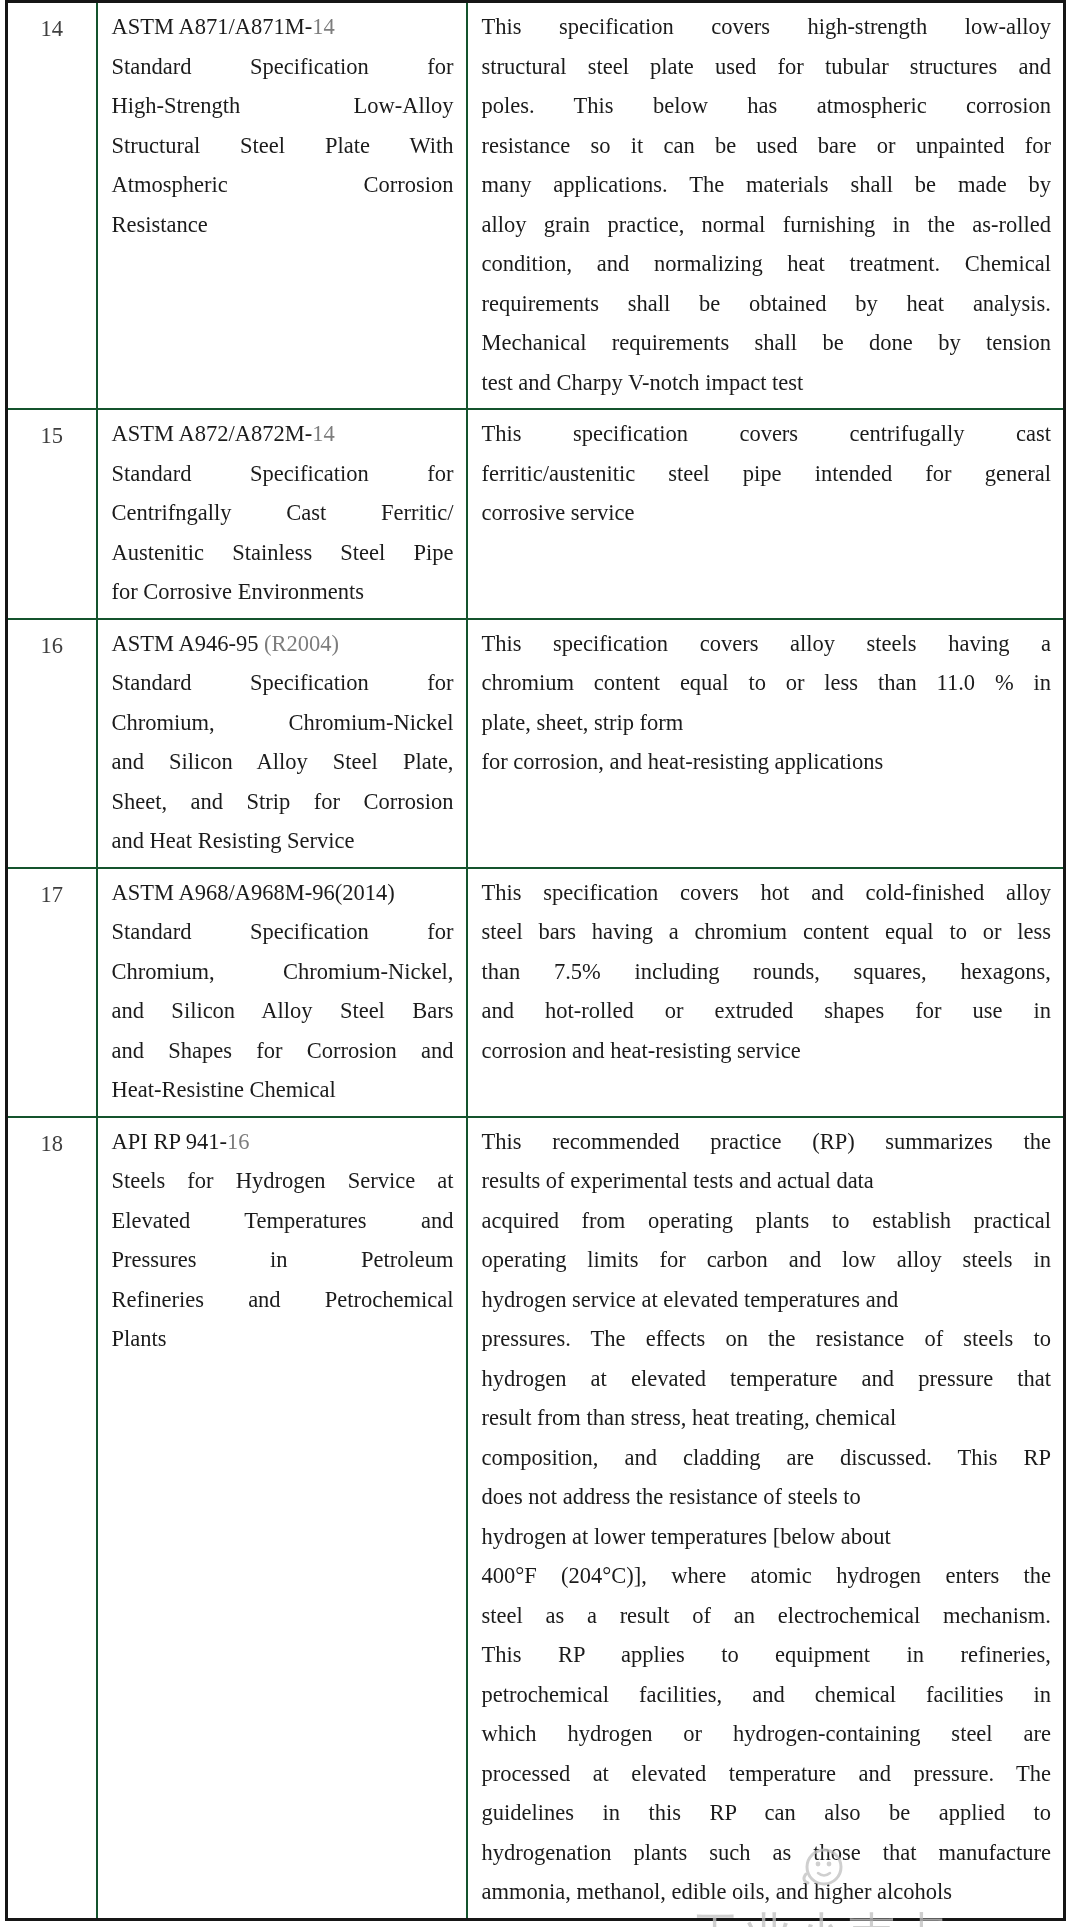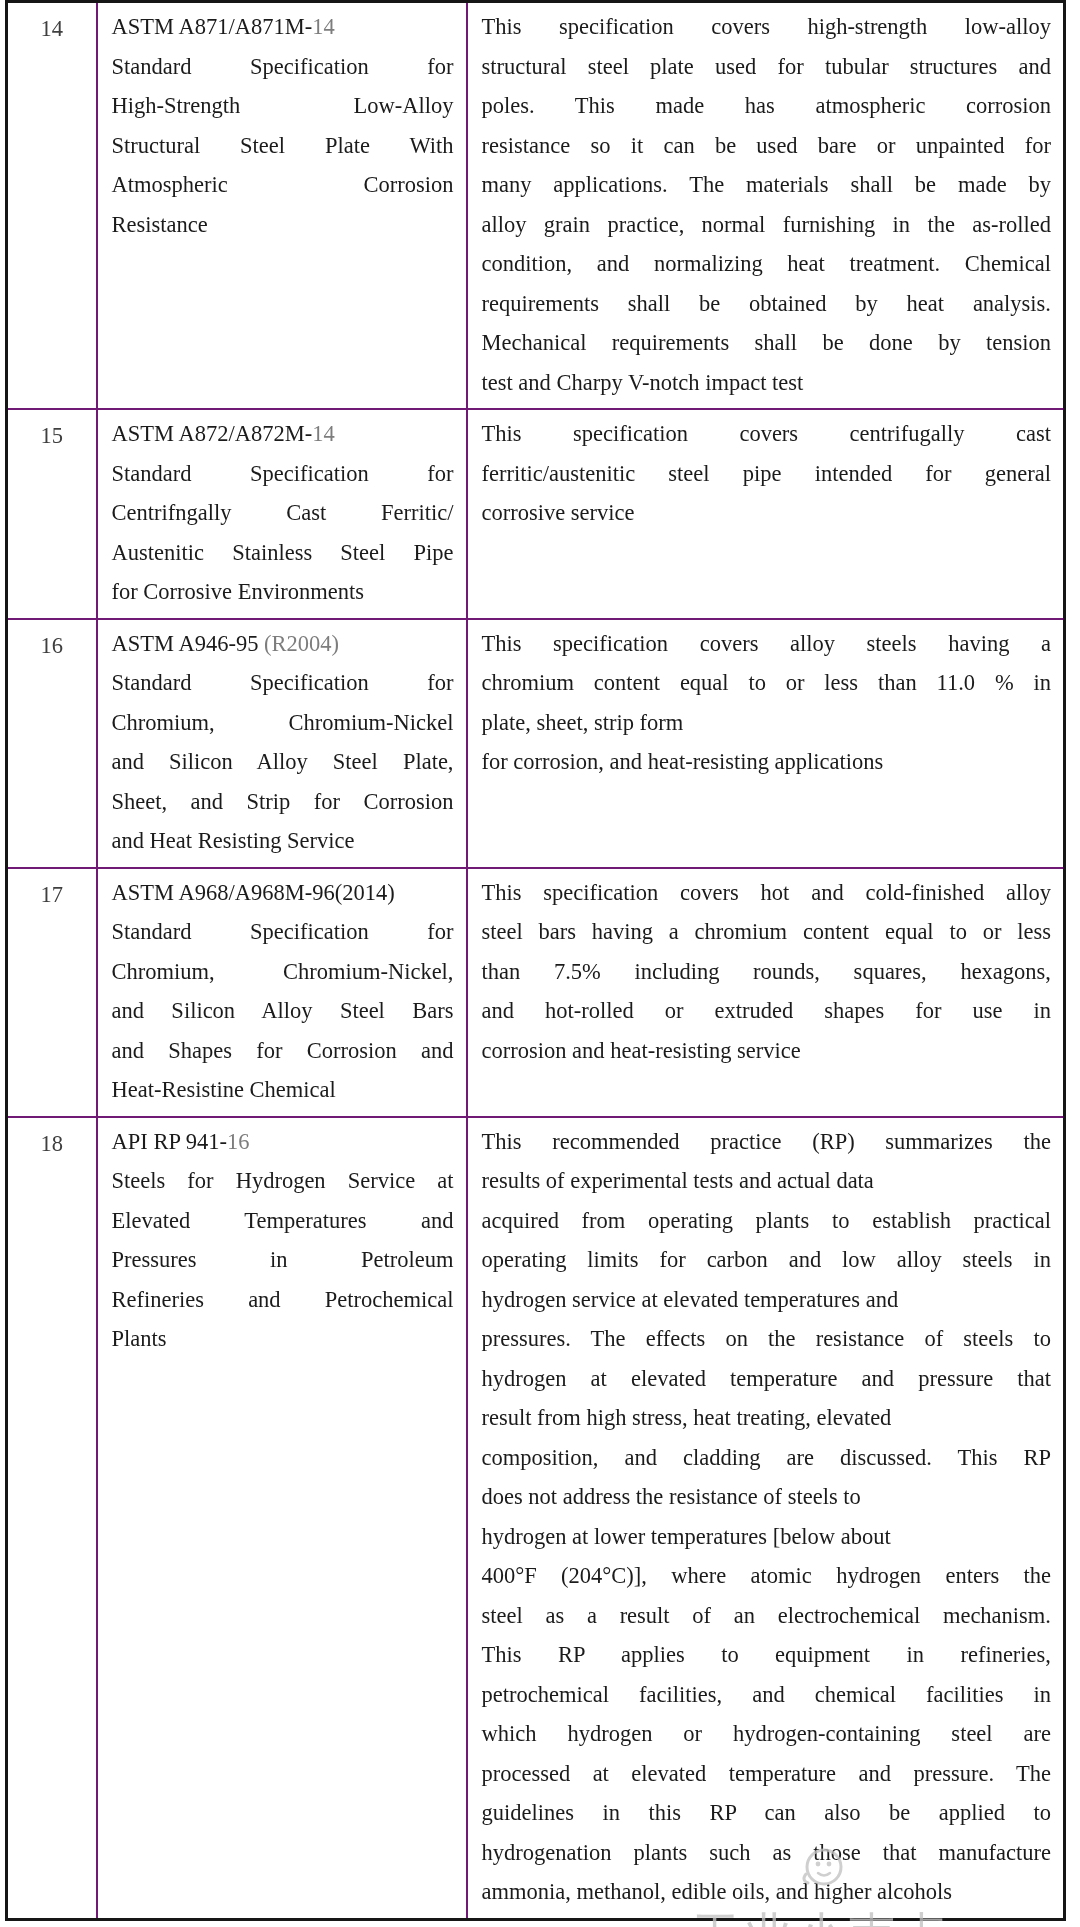--- a/index.html
+++ b/index.html
@@ -17,21 +17,21 @@
   .doc-table {
     position: absolute;
     left: 5px;
     top: 0px;
     width: 1058px;
     border-collapse: collapse;
     table-layout: fixed;
     border: 3px solid #161616;
   }
   .doc-table td {
-    border: 2px solid #701a75;
+    border: 2px solid #14532d;
     vertical-align: top;
     padding: 4px 12px 6px 14px;
     overflow: hidden;
   }
   td.num-cell {
     text-align: center;
     padding: 6px 2px 4px 2px;
     color: #3f3f3f;
     font-size: 22.5px;
     line-height: 39.5px;
@@ -84,21 +84,21 @@
           <div class="line"><span>ASTM A871/A871M-</span><span class="gray">14</span></div>
           <div class="line just"><span>Standard Specification for</span></div>
           <div class="line just"><span>High-Strength Low-Alloy</span></div>
           <div class="line just"><span>Structural Steel Plate With</span></div>
           <div class="line just"><span>Atmospheric Corrosion</span></div>
           <div class="line"><span>Resistance</span></div>
         </td>
         <td>
           <div class="line just"><span>This specification covers high-strength low-alloy</span></div>
           <div class="line just"><span>structural steel plate used for tubular structures and</span></div>
-          <div class="line just"><span>poles. This made has atmospheric corrosion</span></div>
+          <div class="line just"><span>poles. This below has atmospheric corrosion</span></div>
           <div class="line just"><span>resistance so it can be used bare or unpainted for</span></div>
           <div class="line just"><span>many applications. The materials shall be made by</span></div>
           <div class="line just"><span>alloy grain practice, normal furnishing in the as-rolled</span></div>
           <div class="line just"><span>condition, and normalizing heat treatment. Chemical</span></div>
           <div class="line just"><span>requirements shall be obtained by heat analysis.</span></div>
           <div class="line just"><span>Mechanical requirements shall be done by tension</span></div>
           <div class="line"><span>test and Charpy V-notch impact test</span></div>
         </td>
       </tr>
       <tr>
@@ -162,21 +162,21 @@
           <div class="line"><span>Plants</span></div>
         </td>
         <td>
           <div class="line just"><span>This recommended practice (RP) summarizes the</span></div>
           <div class="line"><span>results of experimental tests and actual data</span></div>
           <div class="line just"><span>acquired from operating plants to establish practical</span></div>
           <div class="line just"><span>operating limits for carbon and low alloy steels in</span></div>
           <div class="line"><span>hydrogen service at elevated temperatures and</span></div>
           <div class="line just"><span>pressures. The effects on the resistance of steels to</span></div>
           <div class="line just"><span>hydrogen at elevated temperature and pressure that</span></div>
-          <div class="line"><span>result from high stress, heat treating, elevated</span></div>
+          <div class="line"><span>result from than stress, heat treating, chemical</span></div>
           <div class="line just"><span>composition, and cladding are discussed. This RP</span></div>
           <div class="line"><span>does not address the resistance of steels to</span></div>
           <div class="line"><span>hydrogen at lower temperatures [below about</span></div>
           <div class="line just"><span>400°F (204°C)], where atomic hydrogen enters the</span></div>
           <div class="line just"><span>steel as a result of an electrochemical mechanism.</span></div>
           <div class="line just"><span>This RP applies to equipment in refineries,</span></div>
           <div class="line just"><span>petrochemical facilities, and chemical facilities in</span></div>
           <div class="line just"><span>which hydrogen or hydrogen-containing steel are</span></div>
           <div class="line just"><span>processed at elevated temperature and pressure. The</span></div>
           <div class="line just"><span>guidelines in this RP can also be applied to</span></div>

